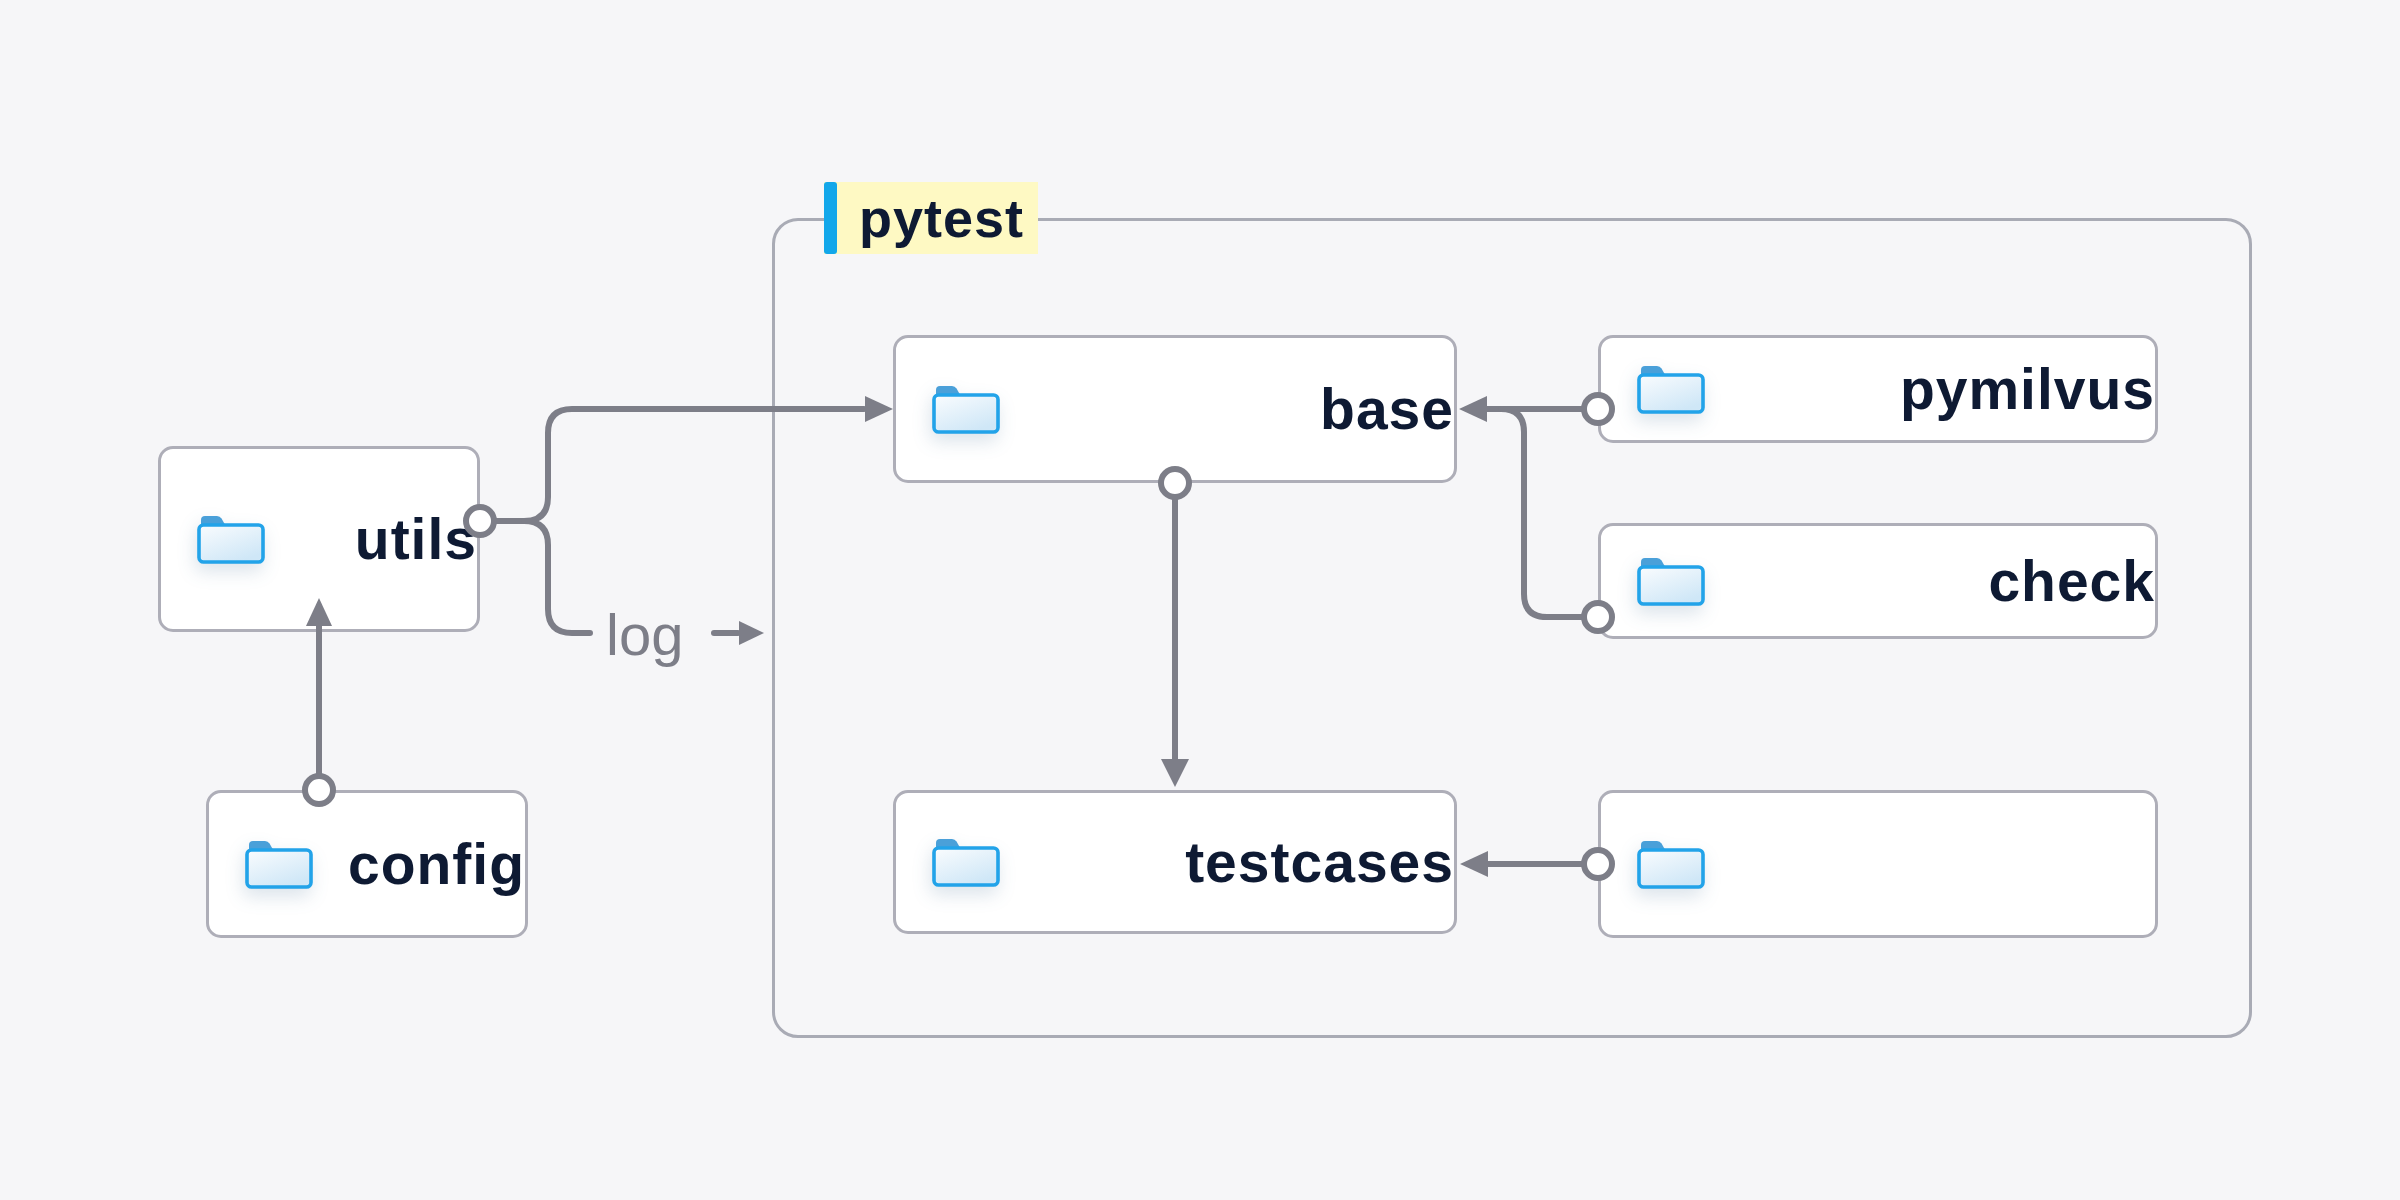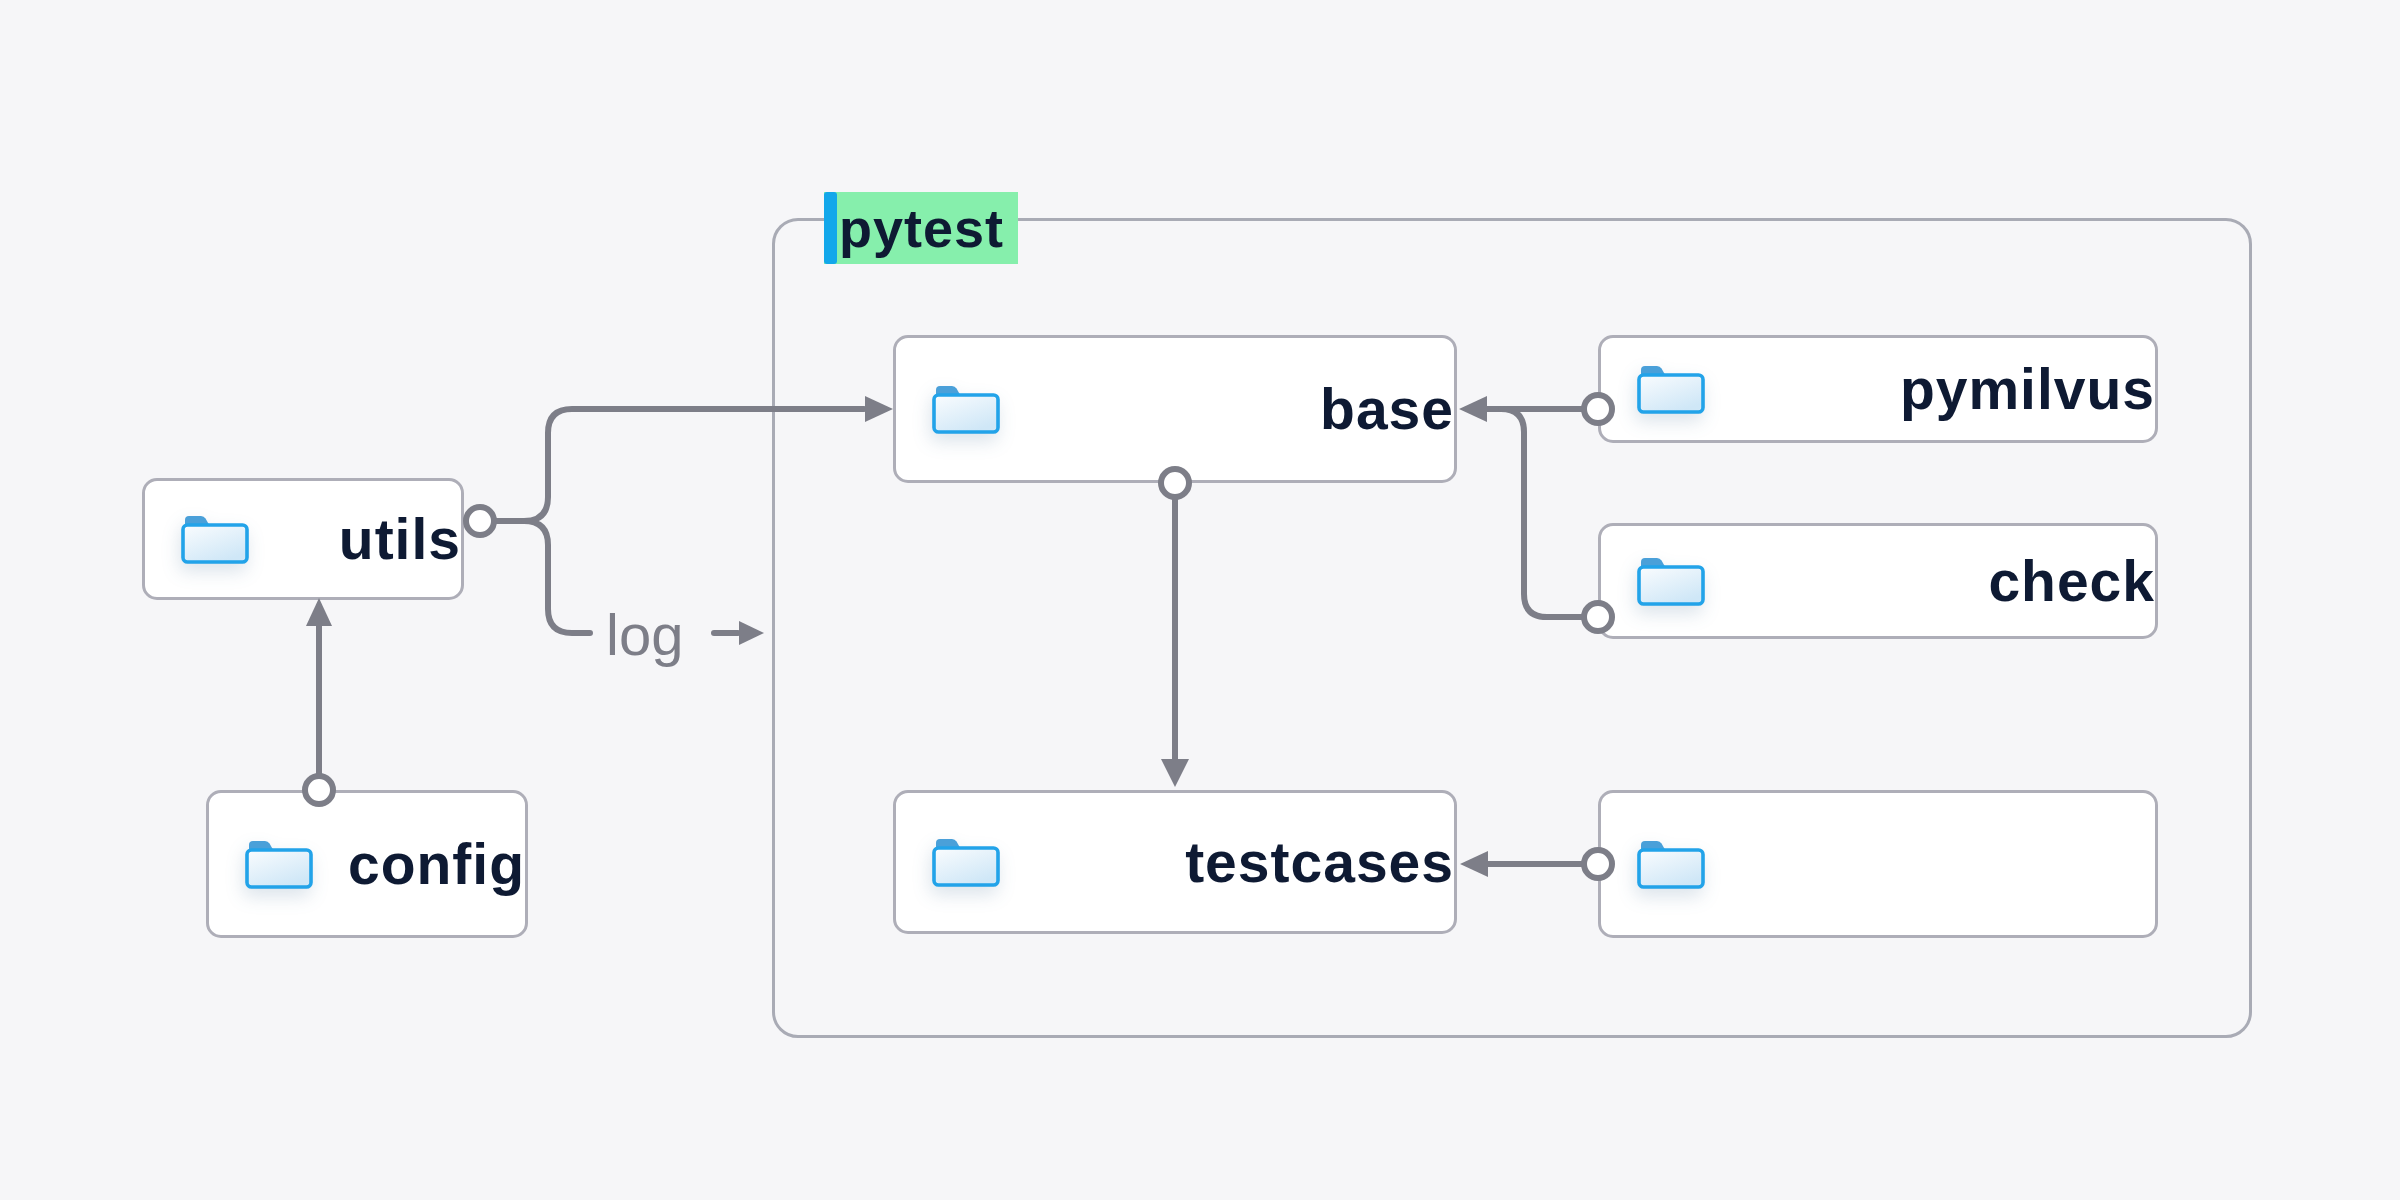--- a/index.html
+++ b/index.html
@@ -28,25 +28,24 @@
     background: transparent;
   }
   
   .group-label {
     position: absolute;
     left: 824px;
     top: 182px;
     height: 72px;
     display: flex;
     align-items: center;
-    gap: 2px;
-    background: #86efac;
+    gap: 22px;
+    background: #fef9c3;
     padding: 0 14px 0 0;
     z-index: 6;
-    margin-top: 10px;
   }
   .group-label .bar {
     width: 13px;
     height: 72px;
     background: #12a7ea;
     border-radius: 3px;
     flex: 0 0 auto;
   }
   .group-label .txt {
     font-size: 54px;
@@ -73,21 +72,21 @@
     font-size: 57px;
     font-weight: 600;
     color: #0e1a33;
     letter-spacing: 1px;
     white-space: nowrap;
   }
   .folder {
     flex: 0 0 auto;
     filter: drop-shadow(-2px 8px 9px rgba(40, 85, 130, 0.16));
   }
-  .node-utils     { left: 142px;  top: 446px; width: 322px; height: 122px; margin-top: 32px; }
+  .node-utils     { left: 158px;  top: 446px; width: 322px; height: 186px; }
   .node-config    { left: 158px;  top: 790px; width: 322px; height: 148px; margin-left: 48px; }
   .node-base      { left: 893px;  top: 335px; width: 564px; height: 148px; }
   .node-pymilvus  { left: 1598px; top: 335px; width: 560px; height: 108px; }
   .node-check     { left: 1598px; top: 523px; width: 560px; height: 116px; }
   .node-testcases { left: 893px;  top: 790px; width: 564px; height: 144px; }
   .node-common    { left: 1598px; top: 790px; width: 560px; height: 148px; }
   
   .wires {
     position: absolute;
     left: 0;

